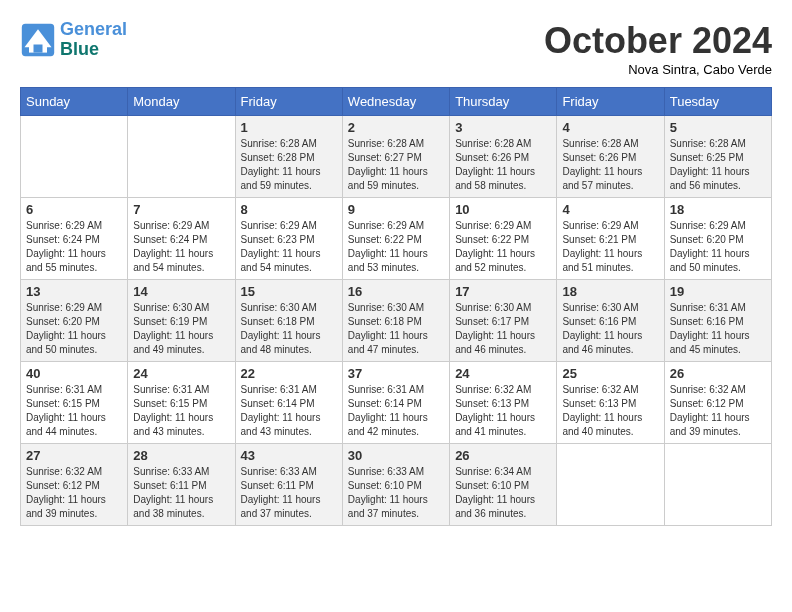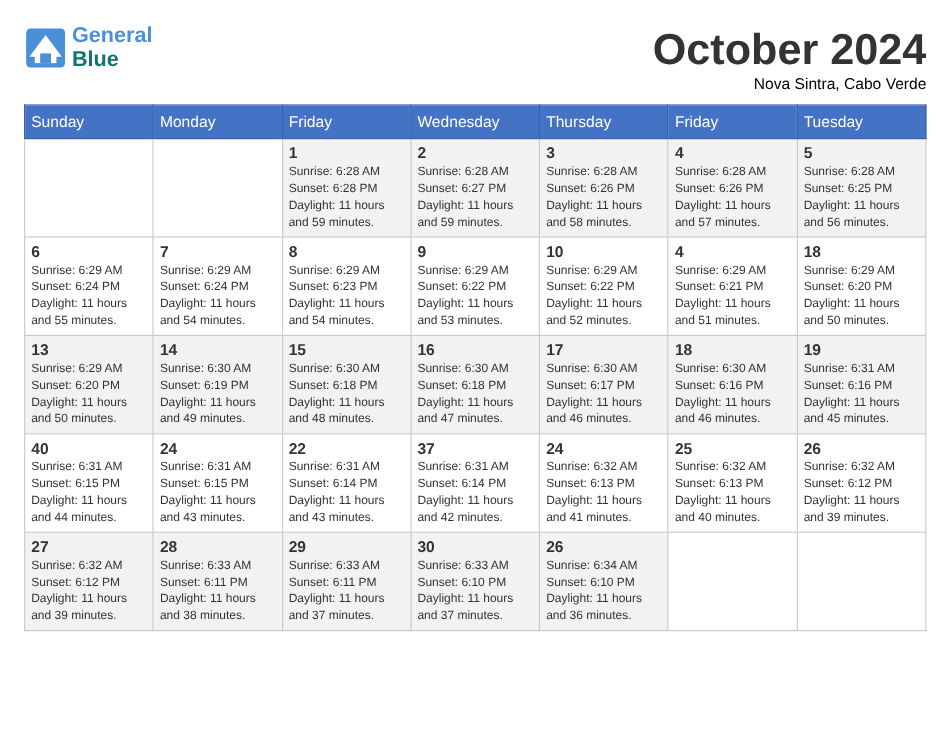--- a/index.html
+++ b/index.html
@@ -298,21 +298,21 @@
 Sunset: 6:12 PM
 Daylight: 11 hours and 39 minutes.</div>
         </td>
         <td>
           <span class="day-number">28</span>
           <div class="day-info" style="white-space: pre-line;">Sunrise: 6:33 AM
 Sunset: 6:11 PM
 Daylight: 11 hours and 38 minutes.</div>
         </td>
         <td>
-          <span class="day-number">29</span>
+          <span class="day-number">43</span>
           <div class="day-info" style="white-space: pre-line;">Sunrise: 6:33 AM
 Sunset: 6:11 PM
 Daylight: 11 hours and 37 minutes.</div>
         </td>
         <td>
           <span class="day-number">30</span>
           <div class="day-info" style="white-space: pre-line;">Sunrise: 6:33 AM
 Sunset: 6:10 PM
 Daylight: 11 hours and 37 minutes.</div>
         </td>

